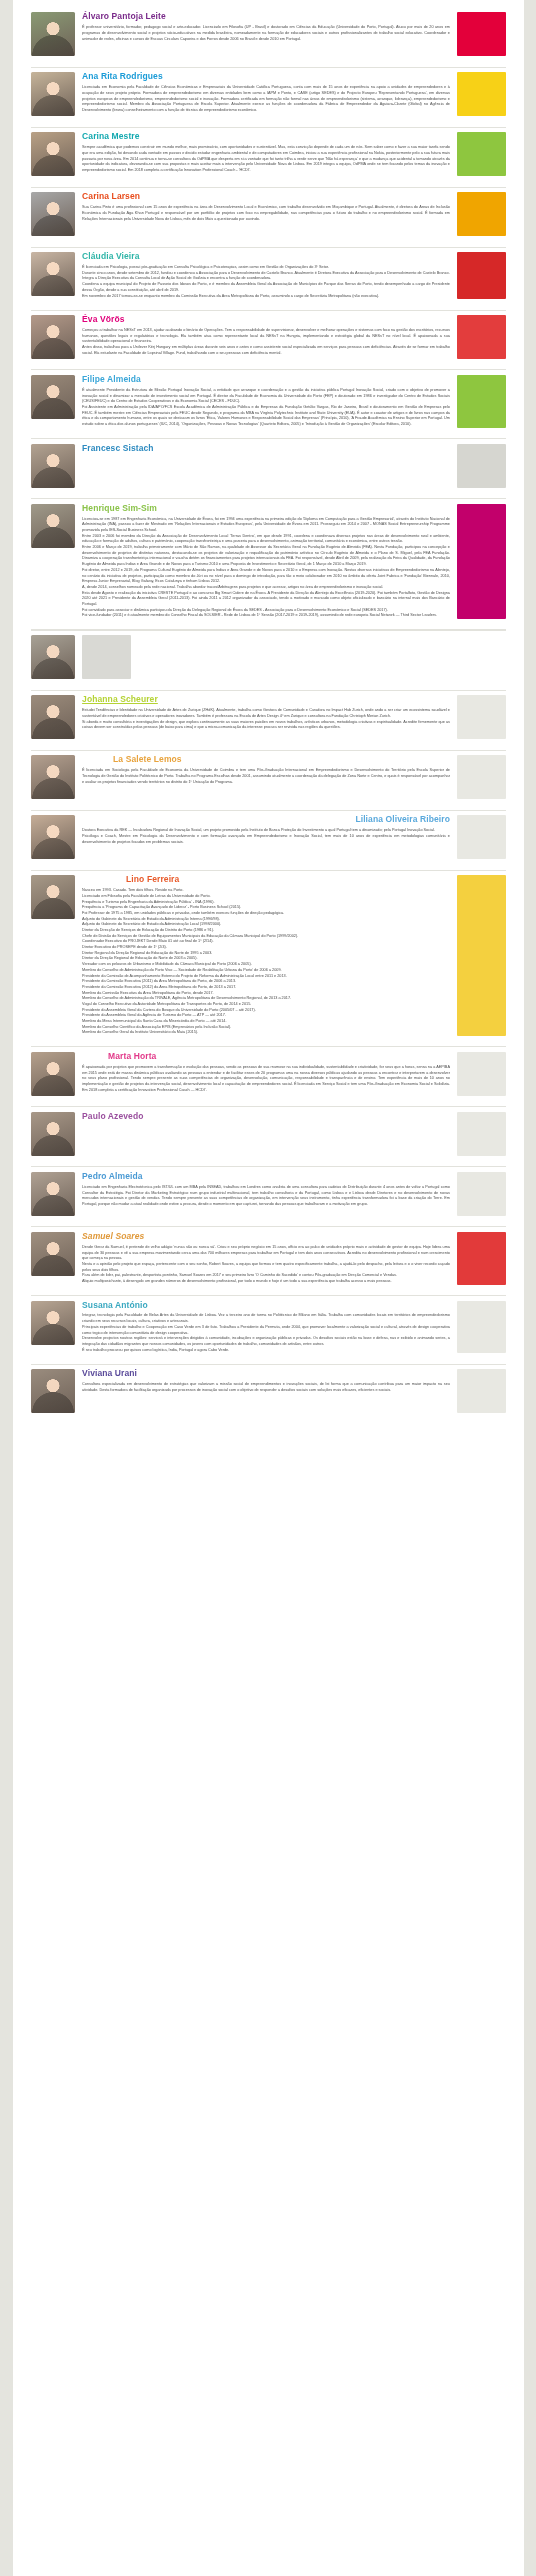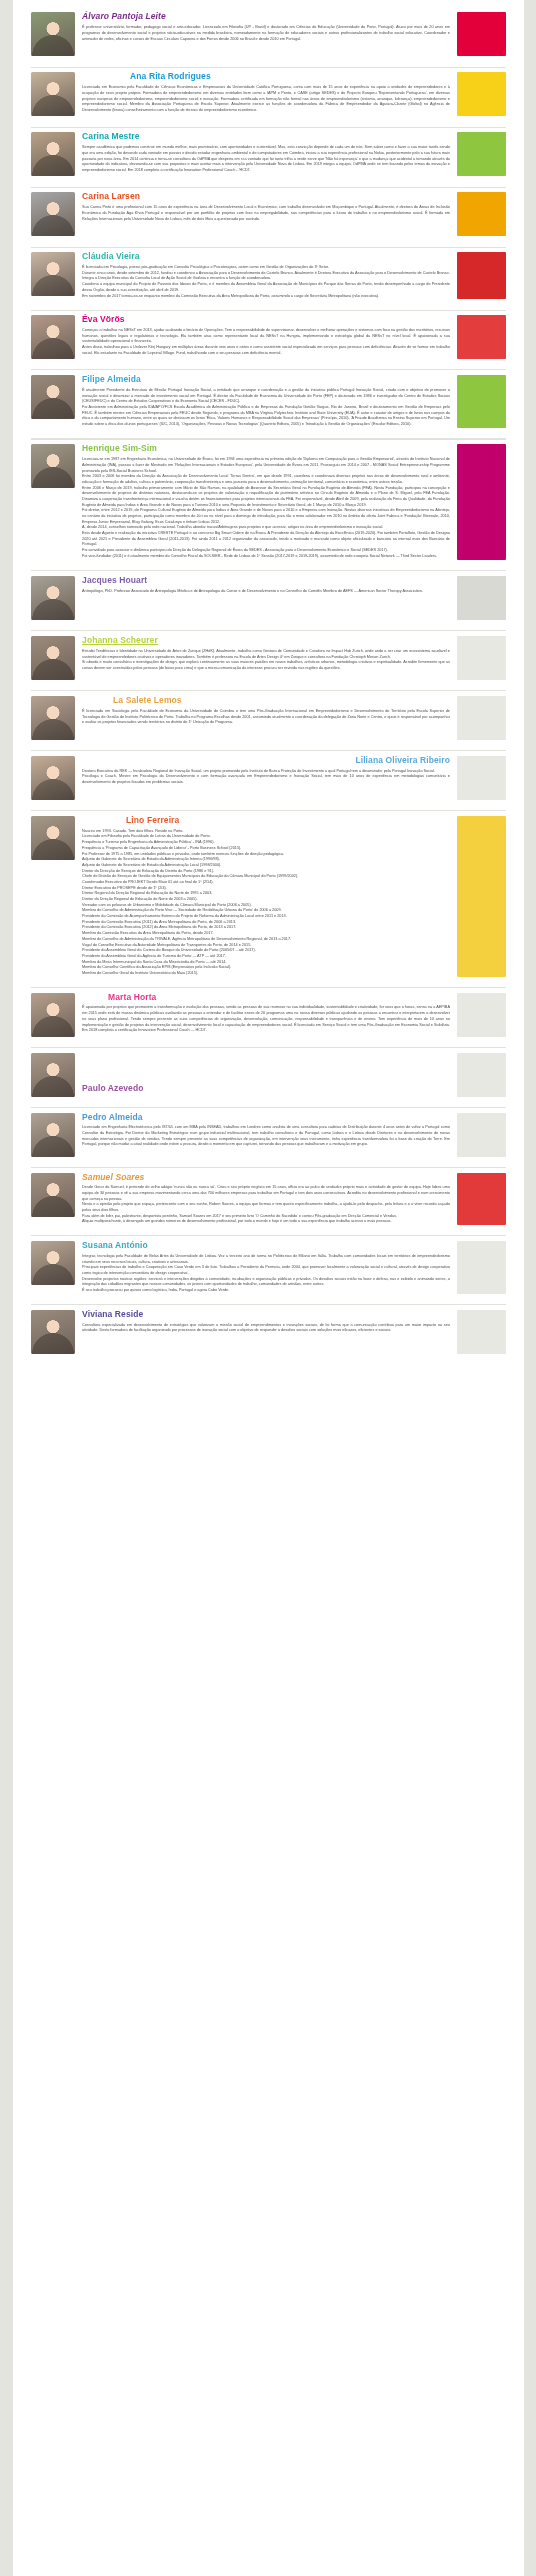--- a/index.html
+++ b/index.html
@@ -97,34 +97,34 @@
 <div id="page">
   <div class="side-rail left"></div>
   <div class="side-rail right"></div>
   <div class="content" id="content">
       <div class="person">
         <div class="person-inner">
           <div class="photo" style="background: linear-gradient(160deg, rgb(138, 154, 116), rgb(111, 98, 88));">
             <div class="face" style="background: radial-gradient(circle at 50% 38%, rgba(255, 225, 200, 0.9) 0px, rgba(255, 225, 200, 0.9) 18%, rgba(0, 0, 0, 0) 19%), radial-gradient(circle at 50% 100%, rgba(0, 0, 0, 0.28) 0px, rgba(0, 0, 0, 0.28) 42%, rgba(0, 0, 0, 0) 43%);"></div>
           </div>
           <div class="txt">
-            <div class="name" style="color: rgb(122, 43, 138); font-style: italic;">Álvaro Pantoja Leite</div>
+            <div class="name" style="color: rgb(122, 43, 138);">Álvaro Pantoja Leite</div>
             <div class="bio">É professor universitário, formador, pedagogo social e arte-educador. Licenciado em Filosofia (UP - Brasil) e doutorado em Ciências da Educação (Universidade do Porto, Portugal). Atuou por mais de 20 anos em programas de desenvolvimento social e projetos sócio-educativos na medida brasileira, nomeadamente na formação de educadores sociais e outros profissionalizantes de trabalho social educativo. Coordenador e animador de redes, oficinas e cursos de Escuas Circulars Capoeira e dos Forros desde 2006 no Brasil e desde 2010 em Portugal.</div>
           </div>
           <div class="colorblock" style="background: rgb(227, 0, 58);"></div>
         </div>
       </div>
       <div class="sep"></div>
       <div class="person">
         <div class="person-inner">
           <div class="photo" style="background: linear-gradient(160deg, rgb(198, 180, 154), rgb(111, 98, 88));">
             <div class="face" style="background: radial-gradient(circle at 50% 38%, rgba(255, 225, 200, 0.9) 0px, rgba(255, 225, 200, 0.9) 18%, rgba(0, 0, 0, 0) 19%), radial-gradient(circle at 50% 100%, rgba(0, 0, 0, 0.28) 0px, rgba(0, 0, 0, 0.28) 42%, rgba(0, 0, 0, 0) 43%);"></div>
           </div>
           <div class="txt">
-            <div class="name" style="color: rgb(26, 155, 215); margin-left: 48px;">Ana Rita Rodrigues</div>
+            <div class="name" style="color: rgb(26, 155, 215);">Ana Rita Rodrigues</div>
             <div class="bio">Licenciada em Economia pela Faculdade de Ciências Económicas e Empresariais da Universidade Católica Portuguesa, conta com mais de 15 anos de experiência na apoio a unidades de empreendedores e à ocupação de seus projeto próprio. Formadora de empreendedorismo em diversas entidades bem como a IAPM e Ponto, e CASE (artigo SEDES) e do Projecto Europeu 'Representando Portuguesa', em diversas projetos europeus de empreendedorismo, empreendedorismo social e inovação. Formadora certificada em formação não formal nas áreas de empreendedorismo (sistema, arranque, liderança), empreendedorismo e empreendedorismo social. Membro da Associação Portuguesa de Escola Superior. Atualmente exerce as funções de coordenadora da Fábrica de Empreendedor da Aguiara-Clarete (Global) no Agência de Desenvolvimento (bruna) conselheiramento com a função de técnica de empreendedorismo econômico.</div>
           </div>
           <div class="colorblock" style="background: rgb(247, 209, 23);"></div>
         </div>
       </div>
       <div class="sep"></div>
       <div class="person">
         <div class="person-inner">
           <div class="photo" style="background: linear-gradient(160deg, rgb(185, 161, 134), rgb(111, 98, 88));">
             <div class="face" style="background: radial-gradient(circle at 50% 38%, rgba(255, 225, 200, 0.9) 0px, rgba(255, 225, 200, 0.9) 18%, rgba(0, 0, 0, 0) 19%), radial-gradient(circle at 50% 100%, rgba(0, 0, 0, 0.28) 0px, rgba(0, 0, 0, 0.28) 42%, rgba(0, 0, 0, 0) 43%);"></div>
@@ -188,20 +188,32 @@
           </div>
           <div class="txt">
             <div class="name" style="color: rgb(58, 166, 216);">Filipe Almeida</div>
             <div class="bio">É atualmente Presidente da Estrutura de Missão Portugal Inovação Social, a entidade que arranque e coordenação e a gestão da iniciativa pública Portugal Inovação Social, criado com o objetivo de promover a inovação social e dinamizar a mercado de investimento social em Portugal. É diretor da Faculdade de Economia da Universidade do Porto (FEP) e doutorado em 1986 e investigador do Centro de Estudos Sociais (CEUS/FEUC) e do Centro de Estudos Cooperativos e da Economia Social (CECES - FDUC).
 Foi Assistente em Administração pela IDA/APO/FCS Escola Acadêmica de Administração Pública e do Empresas da Fundação Getúlio Vargas, Rio de Janeiro, Brasil e doutoramento em Gestão de Empresas pelo FEUC. É também mestre em Ciências Empresariais pela FEUC desde Segundo, e programa da MBA na Virgínia Polytechnic Institute and State University (EUA). É autor e coautor de artigos e de livros nas campos da ética e da comportamento humano, entre os quais se destacam os livros 'Ética, Valores Humanos e Responsabilidade Social das Empresas' (Princípia, 2010), 'A Fraude Académica na Ensino Superior em Portugal. Um estudo sobre a ética dos alunos portugueses' (IUC, 2014), 'Organizações, Pessoas e Novas Tecnologias' (Quarteto Editora, 2005) e 'Introdução à Gestão de Organizações' (Escolar Editora, 2010).</div>
           </div>
           <div class="colorblock" style="background: rgb(142, 198, 63);"></div>
         </div>
       </div>
       <div class="sep"></div>
+      <div class="person">
+        <div class="person-inner">
+          <div class="photo" style="background: linear-gradient(160deg, rgb(179, 163, 146), rgb(111, 98, 88));">
+            <div class="face" style="background: radial-gradient(circle at 50% 38%, rgba(255, 225, 200, 0.9) 0px, rgba(255, 225, 200, 0.9) 18%, rgba(0, 0, 0, 0) 19%), radial-gradient(circle at 50% 100%, rgba(0, 0, 0, 0.28) 0px, rgba(0, 0, 0, 0.28) 42%, rgba(0, 0, 0, 0) 43%);"></div>
+          </div>
+          <div class="txt">
+            <div class="name" style="color: rgb(46, 139, 192);">Francesc Sistach</div>
+            <div class="bio"></div>
+          </div>
+          <div class="colorblock" style="background: rgb(214, 214, 208);"></div>
+        </div>
+      </div>
       <div class="sep"></div>
       <div class="person">
         <div class="person-inner">
           <div class="photo" style="background: linear-gradient(160deg, rgb(160, 154, 138), rgb(111, 98, 88));">
             <div class="face" style="background: radial-gradient(circle at 50% 38%, rgba(255, 225, 200, 0.9) 0px, rgba(255, 225, 200, 0.9) 18%, rgba(0, 0, 0, 0) 19%), radial-gradient(circle at 50% 100%, rgba(0, 0, 0, 0.28) 0px, rgba(0, 0, 0, 0.28) 42%, rgba(0, 0, 0, 0) 43%);"></div>
           </div>
           <div class="txt">
             <div class="name" style="color: rgb(139, 195, 74);">Henrique Sim-Sim</div>
             <div class="bio">Licenciou-se em 1987 em Engenharia Económica, na Universidade de Évora, foi em 1994 uma experiência na primeira edição do 'Diploma em Computação para a Gestão Empresarial', através do Instituto Nacional de Administração (INA), passou a fazer de Mestrado em 'Relações Internacionais e Estudos Europeus', pela Universidade de Évora em 2011. Prosseguiu em 2014 e 2007 - MONAS Social Entrepreneurship Programme promovida pela IES-Social Business School.
 Entre 2003 e 2006 foi membro da Direção da Associação de Desenvolvimento Local 'Terras Dentro', em que desde 1991, coordena e coordenava diversas projetos nas áreas de desenvolvimento rural e ambiente, educação e formação de adultos, cultura e património, cooperação transfronteiriça e uma parceria para o desenvolvimento, animação territorial, comunitária e económica, entre outros tessão.
@@ -214,24 +226,20 @@
           </div>
           <div class="colorblock" style="background: rgb(194, 0, 107);"></div>
         </div>
       </div>
       <div class="sep"></div>
       <div class="sep"></div>
       <div class="person">
         <div class="person-inner">
           <div class="photo" style="background: linear-gradient(160deg, rgb(168, 162, 150), rgb(111, 98, 88));">
             <div class="face" style="background: radial-gradient(circle at 50% 38%, rgba(255, 225, 200, 0.9) 0px, rgba(255, 225, 200, 0.9) 18%, rgba(0, 0, 0, 0) 19%), radial-gradient(circle at 50% 100%, rgba(0, 0, 0, 0.28) 0px, rgba(0, 0, 0, 0.28) 42%, rgba(0, 0, 0, 0) 43%);"></div>
-          </div>
-          <div class="txt">
-            <div class="name" style="color: rgb(123, 94, 167);">Jacques Houart</div>
-            <div class="bio">Antropólogo, PhD. Professor Associado de Antropologia Médica e de Antropologia da Conse e de Desenvolvimento e no Conselho do Comitês Membro de AEFS — American Sector Therapy Association.</div>
           </div>
           <div class="colorblock" style="background: rgb(217, 217, 212);"></div>
         </div>
       </div>
       <div class="sep"></div>
       <div class="person">
         <div class="person-inner">
           <div class="photo" style="background: linear-gradient(160deg, rgb(156, 140, 124), rgb(111, 98, 88));">
             <div class="face" style="background: radial-gradient(circle at 50% 38%, rgba(255, 225, 200, 0.9) 0px, rgba(255, 225, 200, 0.9) 18%, rgba(0, 0, 0, 0) 19%), radial-gradient(circle at 50% 100%, rgba(0, 0, 0, 0.28) 0px, rgba(0, 0, 0, 0.28) 42%, rgba(0, 0, 0, 0) 43%);"></div>
           </div>
@@ -321,21 +329,21 @@
           <div class="colorblock" style="background: rgb(232, 232, 226);"></div>
         </div>
       </div>
       <div class="sep"></div>
       <div class="person">
         <div class="person-inner">
           <div class="photo" style="background: linear-gradient(160deg, rgb(168, 152, 136), rgb(111, 98, 88));">
             <div class="face" style="background: radial-gradient(circle at 50% 38%, rgba(255, 225, 200, 0.9) 0px, rgba(255, 225, 200, 0.9) 18%, rgba(0, 0, 0, 0) 19%), radial-gradient(circle at 50% 100%, rgba(0, 0, 0, 0.28) 0px, rgba(0, 0, 0, 0.28) 42%, rgba(0, 0, 0, 0) 43%);"></div>
           </div>
           <div class="txt">
-            <div class="name" style="color: rgb(154, 79, 158); margin-top: 31px;">Paulo Azevedo</div>
+            <div class="name" style="color: rgb(154, 79, 158);">Paulo Azevedo</div>
             <div class="bio"></div>
           </div>
           <div class="colorblock" style="background: rgb(232, 232, 226);"></div>
         </div>
       </div>
       <div class="sep"></div>
       <div class="person">
         <div class="person-inner">
           <div class="photo" style="background: linear-gradient(160deg, rgb(176, 162, 148), rgb(111, 98, 88));">
             <div class="face" style="background: radial-gradient(circle at 50% 38%, rgba(255, 225, 200, 0.9) 0px, rgba(255, 225, 200, 0.9) 18%, rgba(0, 0, 0, 0) 19%), radial-gradient(circle at 50% 100%, rgba(0, 0, 0, 0.28) 0px, rgba(0, 0, 0, 0.28) 42%, rgba(0, 0, 0, 0) 43%);"></div>
@@ -379,21 +387,21 @@
           <div class="colorblock" style="background: rgb(232, 232, 226);"></div>
         </div>
       </div>
       <div class="sep"></div>
       <div class="person">
         <div class="person-inner">
           <div class="photo" style="background: linear-gradient(160deg, rgb(154, 140, 126), rgb(111, 98, 88));">
             <div class="face" style="background: radial-gradient(circle at 50% 38%, rgba(255, 225, 200, 0.9) 0px, rgba(255, 225, 200, 0.9) 18%, rgba(0, 0, 0, 0) 19%), radial-gradient(circle at 50% 100%, rgba(0, 0, 0, 0.28) 0px, rgba(0, 0, 0, 0.28) 42%, rgba(0, 0, 0, 0) 43%);"></div>
           </div>
           <div class="txt">
-            <div class="name" style="color: rgb(90, 74, 154);">Viviana Reside</div>
+            <div class="name" style="color: rgb(90, 74, 154);">Viviana Urani</div>
             <div class="bio">Consultora especializada em desenvolvimento de estratégias que valorizam a missão social de empreendimentos e inovações sociais, de lei forma que a comunicação contribua para um maior impacto na seu atividade. Desta formadora de facilitação organizada por processos de inovação social com o objetivo de responder a desafios sociais com soluções mais eficazes, eficientes e sociais.</div>
           </div>
           <div class="colorblock" style="background: rgb(232, 232, 226);"></div>
         </div>
       </div>
     </div>
 </div>
 
 
 </body></html>

